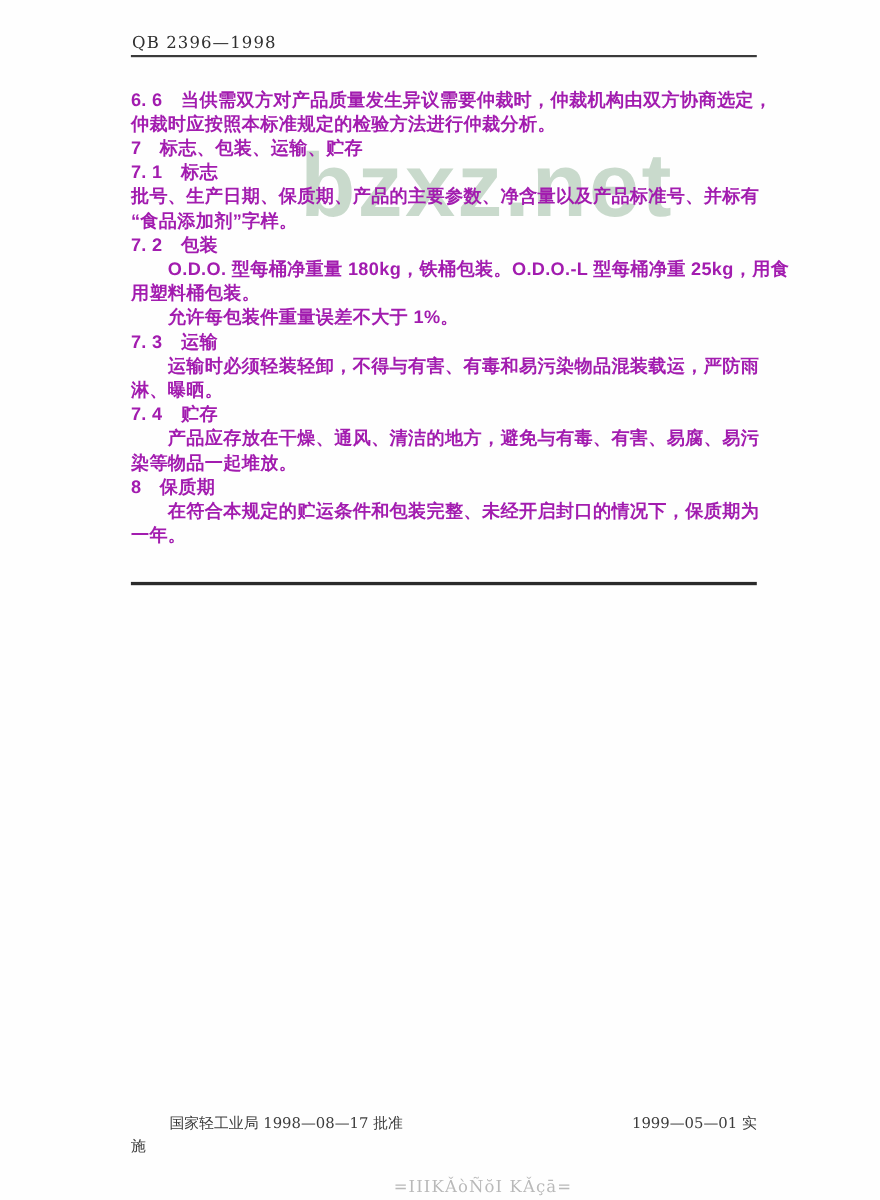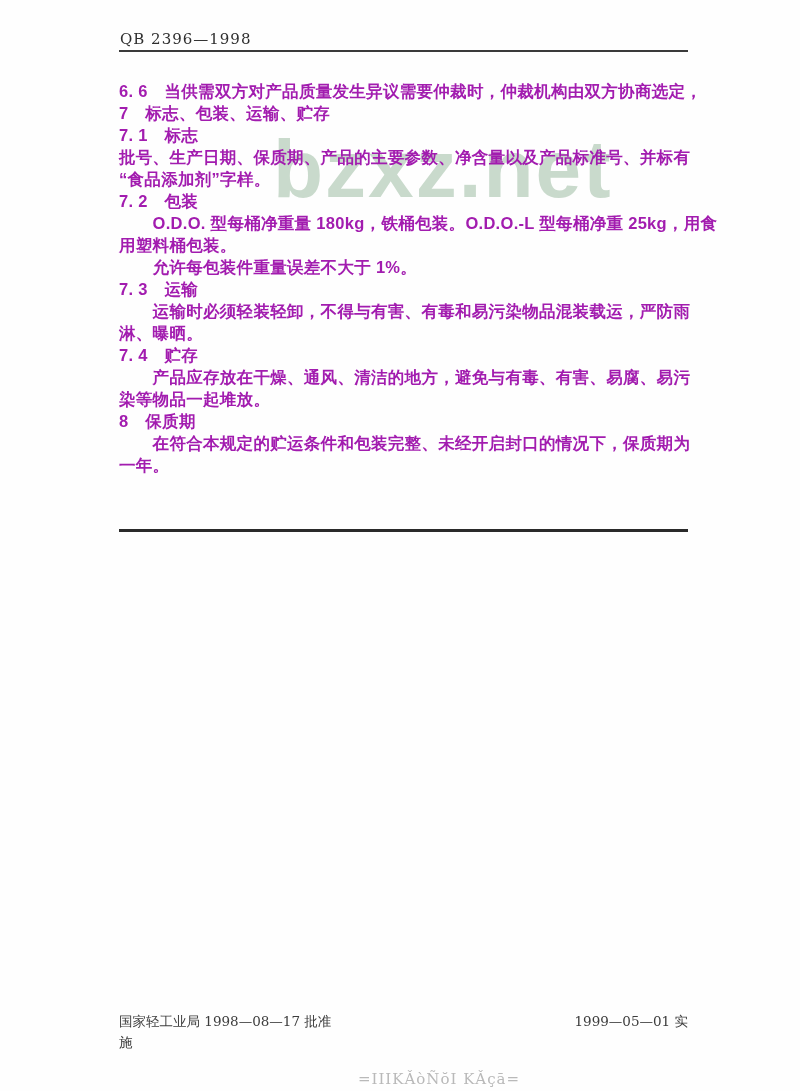--- a/index.html
+++ b/index.html
@@ -53,21 +53,21 @@
   .sep-rule{
     position:absolute;left:119px;top:529px;width:569px;height:3px;
     background:#2a2a2a;z-index:2;
   }
   
   .footer{
     position:absolute;left:119px;top:1011px;width:569px;
     font-family:"DejaVu Serif","Liberation Serif",serif;
     font-size:13.5px;color:#3c3c3c;z-index:2;
   }
-  .footer .row1{display:flex;justify-content:space-between;line-height:21px;}
+  .footer .row1{display:flex;justify-content:space-between;line-height:21px;margin-left:35px;}
   .footer .row2{line-height:21px;}
   .footer span{white-space:nowrap;}
   
   .bottom-wm{
     position:absolute;left:0;top:1070px;width:800px;
     text-align:center;
     font-family:"DejaVu Serif","Liberation Serif",serif;
     font-size:15px;color:#b9b9b9;letter-spacing:1px;
     z-index:2;
     padding-left:39px;
@@ -79,20 +79,21 @@
 <div class="page">
 
   <div class="std-number">QB 2396—1998</div>
 
   <div class="header-rule"></div>
 
   <div class="wm" style="color: rgb(159, 189, 164); margin-left: 40px;">bzxz.net</div>
 
   <div class="doc-body">
       <div class="line">6. 6　当供需双方对产品质量发生异议需要仲裁时，仲裁机构由双方协商选定，</div>
+      <div class="line">仲裁时应按照本标准规定的检验方法进行仲裁分析。</div>
       <div class="line">7　标志、包装、运输、贮存</div>
       <div class="line">7. 1　标志</div>
       <div class="line">批号、生产日期、保质期、产品的主要参数、净含量以及产品标准号、并标有</div>
       <div class="line">“食品添加剂”字样。</div>
       <div class="line">7. 2　包装</div>
       <div class="line">　　O.D.O. 型每桶净重量 180kg，铁桶包装。O.D.O.-L 型每桶净重 25kg，用食</div>
       <div class="line">用塑料桶包装。</div>
       <div class="line">　　允许每包装件重量误差不大于 1%。</div>
       <div class="line">7. 3　运输</div>
       <div class="line">　　运输时必须轻装轻卸，不得与有害、有毒和易污染物品混装载运，严防雨</div>

